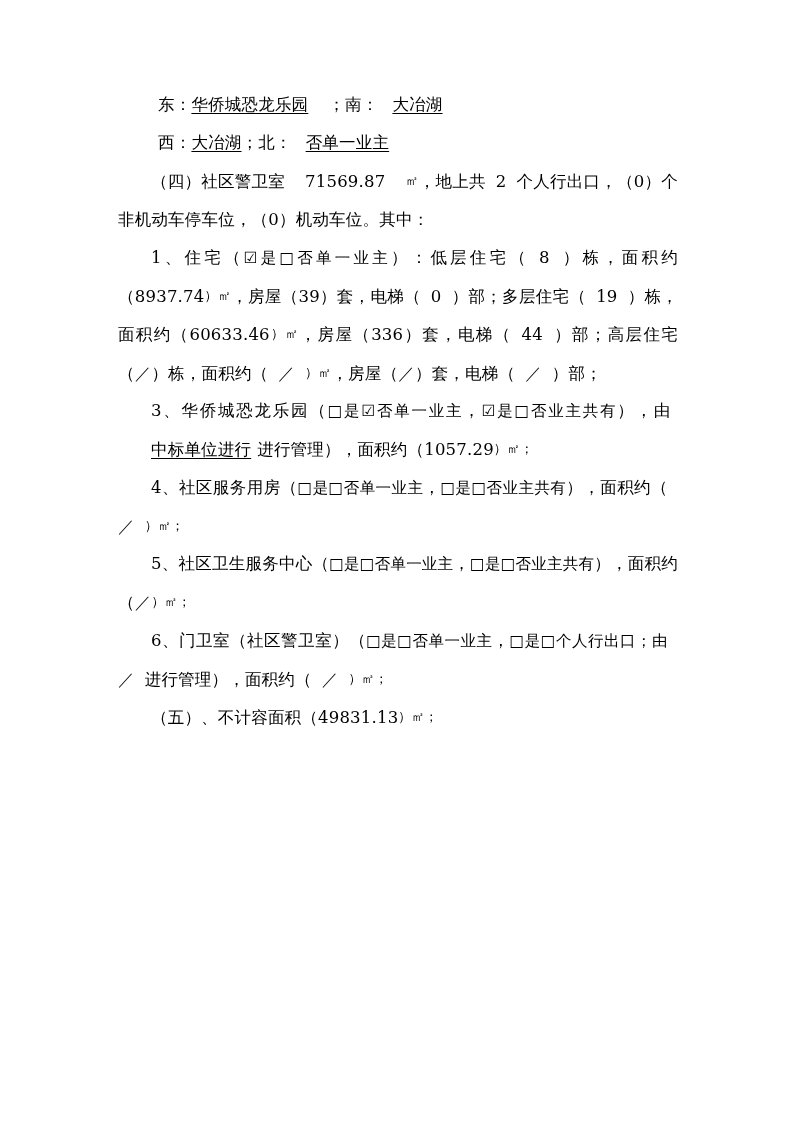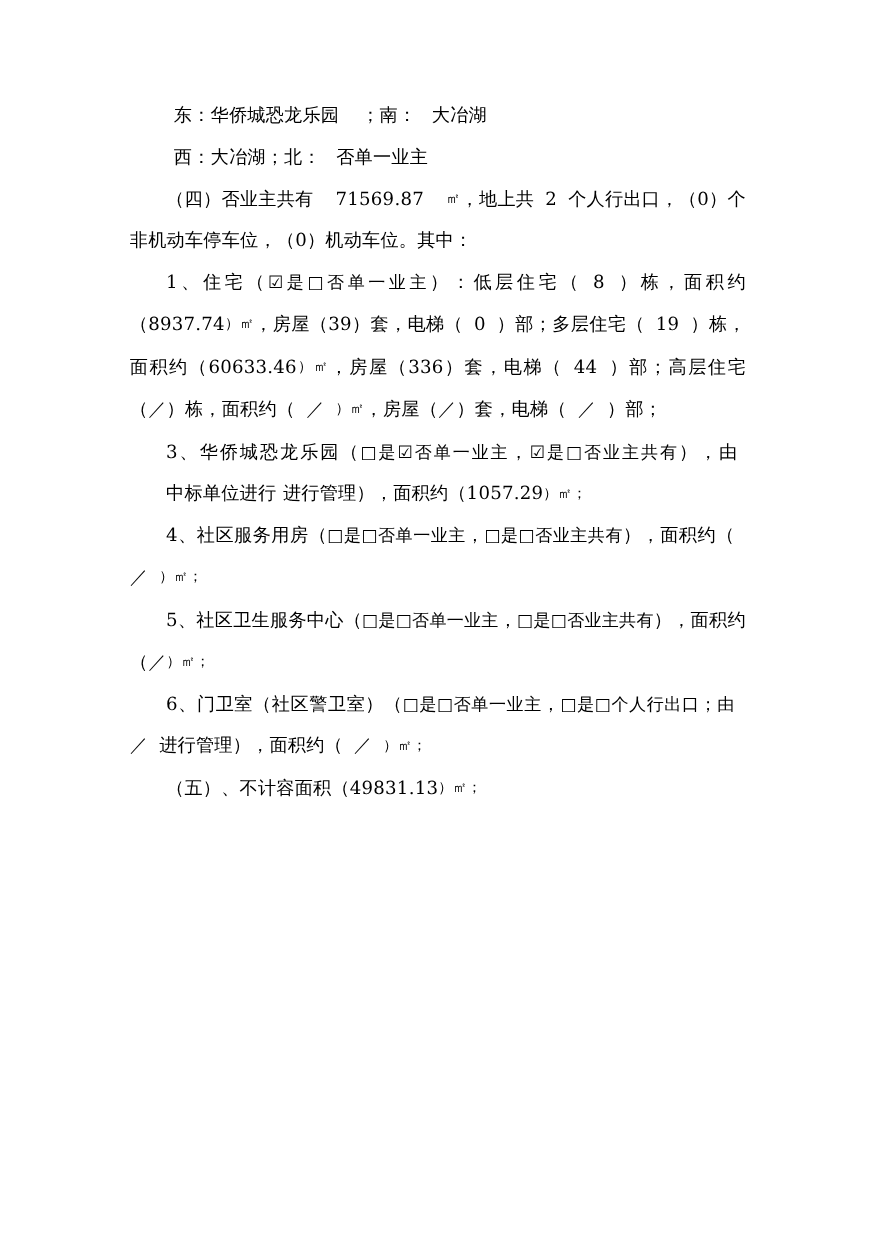--- a/index.html
+++ b/index.html
@@ -31,20 +31,21 @@
     letter-spacing: 0.2px;
     margin: 0;
     text-align: justify;
     white-space: normal;
   }
   .para.first-line-indent {
     text-indent: 33px;
   }
   .u-space {
     display: inline-block;
+    text-decoration: underline;
     text-underline-offset: 3px;
   }
   .sp6 { display: inline-block; width: 6px; }
   .sp10 { display: inline-block; width: 10px; }
   .sp14 { display: inline-block; width: 14px; }
   .sp20 { display: inline-block; width: 20px; }
   .sp40 { display: inline-block; width: 40px; }
   .sp90 { display: inline-block; width: 90px; }
   .sqm {
     font-size: 13px;
@@ -61,21 +62,21 @@
     <p class="para">
       <span class="sp40"></span><span>东：</span><span class="u-space">华侨城恐龙乐园</span><span class="u-space sp20"></span><span>；南：</span><span class="u-space sp14"></span><span class="u-space">大冶湖</span><span class="u-space sp20"></span>
     </p>
 
     <p class="para">
       <span class="sp40"></span><span>西：</span><span class="u-space">大冶湖</span><span>；北：</span><span class="u-space sp14"></span><span class="u-space">否单一业主</span><span class="u-space sp90"></span>
     </p>
 
 
     <p class="para first-line-indent">
-      <span>（四）否业主共有</span><span class="sp20"></span><span>71569.87</span><span class="sp20"></span><span class="sqm">㎡</span><span>，地上共</span><span class="sp10"></span><span>2</span><span class="sp10"></span><span>个人行出口，（</span><span>0</span><span>）个非机动车停车位，（</span><span>0</span><span>）机动车位。其中：</span>
+      <span>（四）社区警卫室</span><span class="sp20"></span><span>71569.87</span><span class="sp20"></span><span class="sqm">㎡</span><span>，地上共</span><span class="sp10"></span><span>2</span><span class="sp10"></span><span>个人行出口，（</span><span>0</span><span>）个非机动车停车位，（</span><span>0</span><span>）机动车位。其中：</span>
     </p>
 
     <p class="para first-line-indent">
       <span>1、</span><span>住宅（</span><span class="chk">☑是</span><span class="chk">□否单一业主</span><span>）：</span><span>低层住宅（</span><span class="sp10"></span><span>8</span><span class="sp10"></span><span>）栋，面积约（</span><span>8937.74</span><span class="sqm">）㎡</span><span>，房屋（</span><span>39</span><span>）套，电梯（</span><span class="sp10"></span><span>0</span><span class="sp10"></span><span>）部；</span><span>多层住宅（</span><span class="sp10"></span><span>19</span><span class="sp10"></span><span>）栋，面积约（</span><span>60633.46</span><span class="sqm">）㎡</span><span>，房屋（</span><span>336</span><span>）套，电梯（</span><span class="sp10"></span><span>44</span><span class="sp10"></span><span>）部；</span><span>高层住宅（</span><span>／</span><span>）栋，面积约（</span><span class="sp10"></span><span>／</span><span class="sp10"></span><span class="sqm">）㎡</span><span>，房屋（</span><span>／</span><span>）套，电梯（</span><span class="sp10"></span><span>／</span><span class="sp10"></span><span>）部；</span>
     </p>
 
 
     <p class="para first-line-indent">
       <span>3、</span><span>华侨城恐龙乐园（</span><span class="chk">□是</span><span class="chk">☑否单一业主</span><span>，</span><span class="chk">☑是</span><span class="chk">□否业主共有</span><span>），由</span><span class="u-space sp6"></span><span class="u-space">中标单位进行</span><span class="u-space sp6"></span><span>进行管理），面积约（</span><span>1057.29</span><span class="sqm">）㎡；</span>
     </p>

